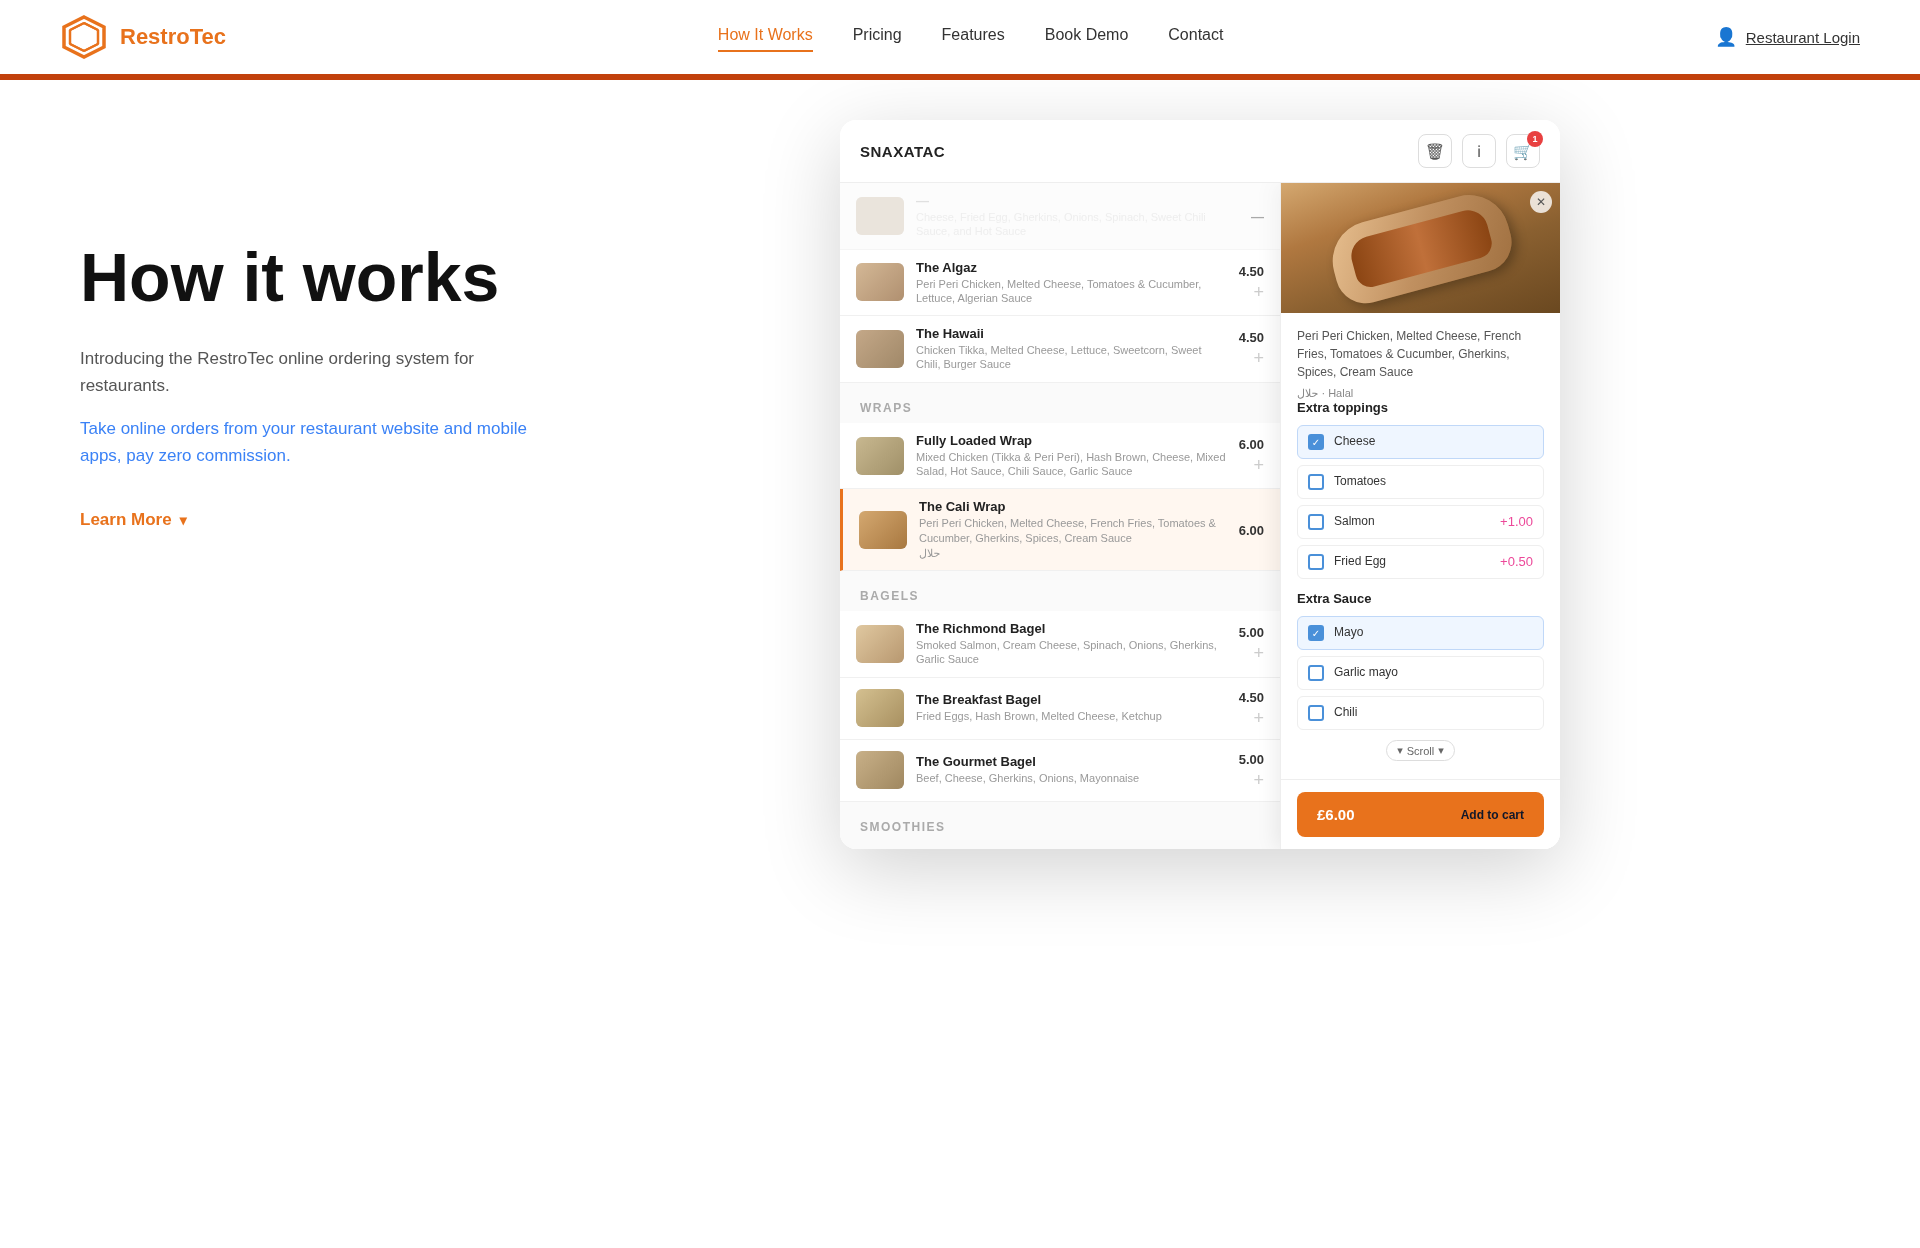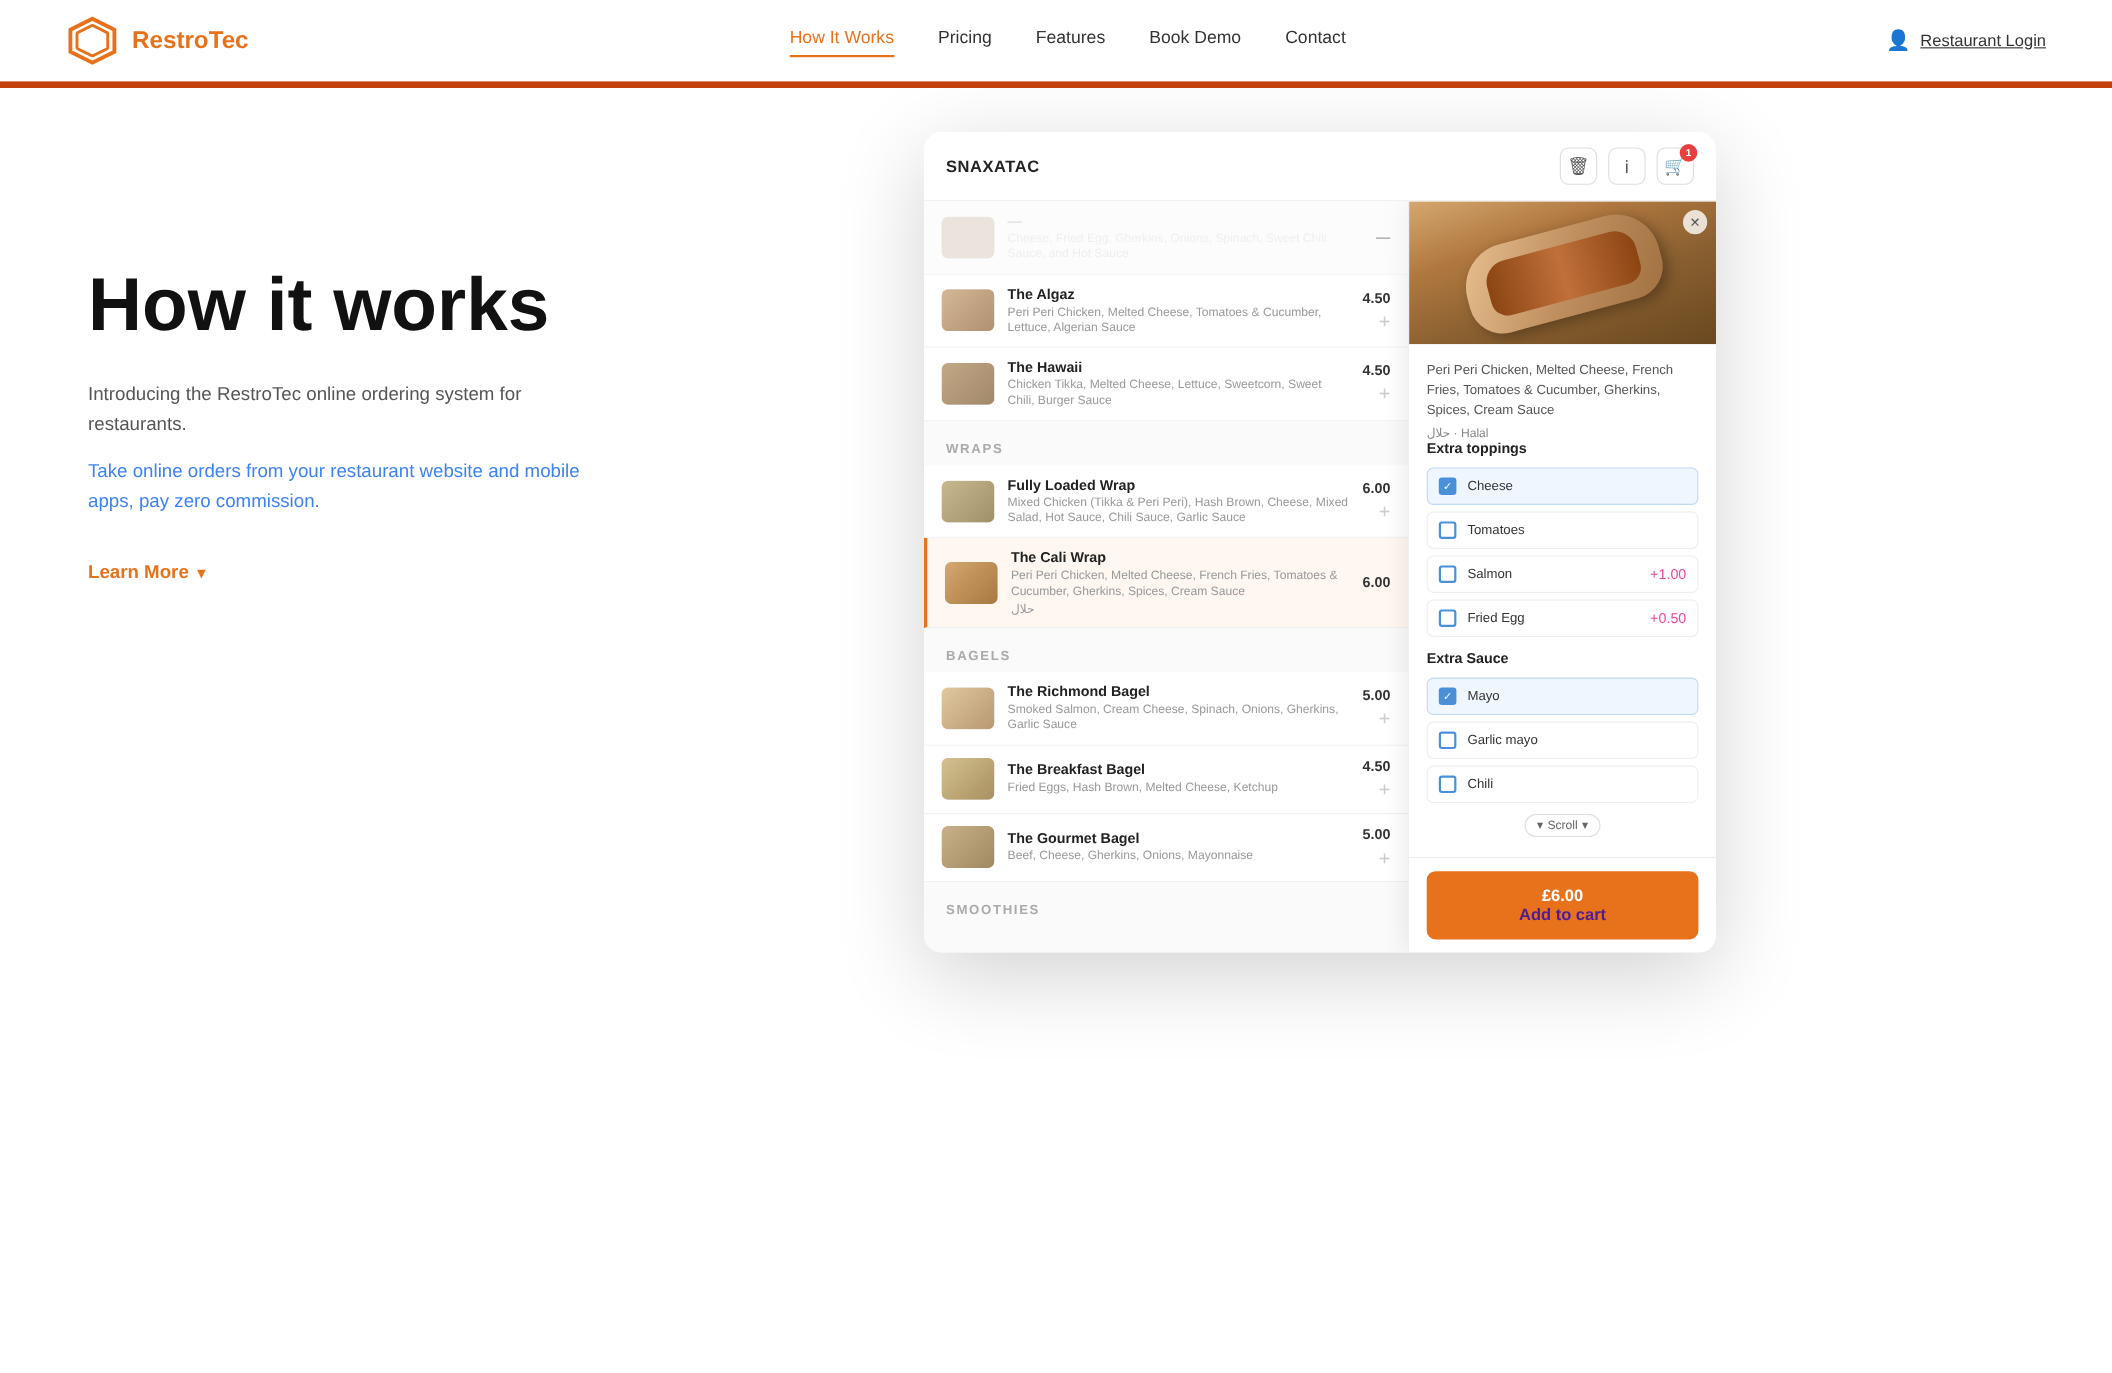--- a/index.html
+++ b/index.html
@@ -154,25 +154,25 @@
     }
     .topping-checkbox.checked { background: #4A90D9; }
     .topping-checkbox.checked::after { content: '✓'; color: #fff; font-size: 10px; }
     .topping-name { font-size: 12px; color: #333; flex: 1; }
     .topping-price { font-size: 13px; color: #ec4899; }
     .panel-footer {
       padding: 12px 16px; border-top: 1px solid #eee; background: #fff;
     }
     .add-to-cart-btn {
       display: flex; align-items: center; justify-content: space-between;
-      background: #E8721C; border: none; border-radius: 8px; padding: 14px 34px;
-      cursor: pointer; width: 100%; flex-direction: column;
+      background: #E8721C; border: none; border-radius: 8px; padding: 14px 20px;
+      cursor: pointer; width: 100%;
     }
     .add-to-cart-price { font-size: 15px; font-weight: 700; color: #fff; }
-    .add-to-cart-label { font-size: 15px; font-weight: 600; color: #4c1d95; }
+    .add-to-cart-label { font-size: 12px; font-weight: 600; color: #0f172a; }
 
     .scroll-hint {
       display: inline-flex; align-items: center; gap: 4px; background: #fff;
       border: 1px solid #ddd; border-radius: 12px; padding: 3px 10px;
       font-size: 11px; color: #666; margin: 4px 0;
     }
   </style>
 </head>
 <body>
 

